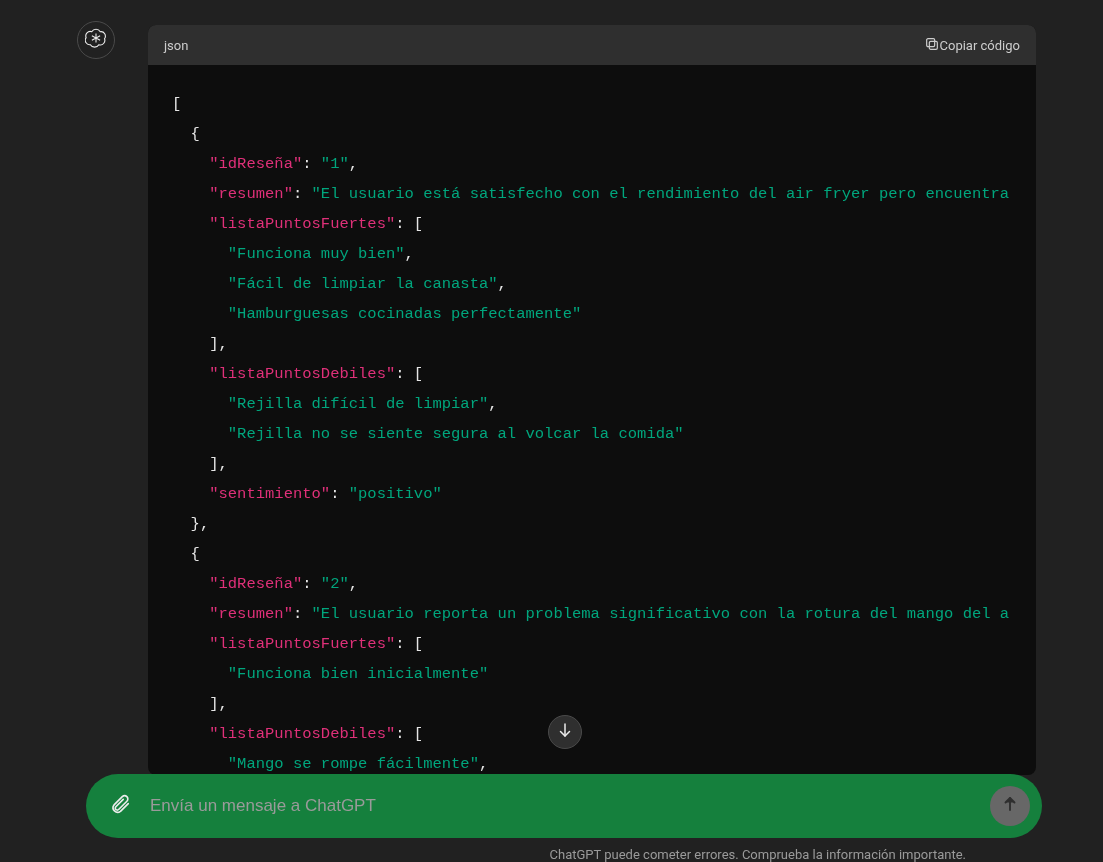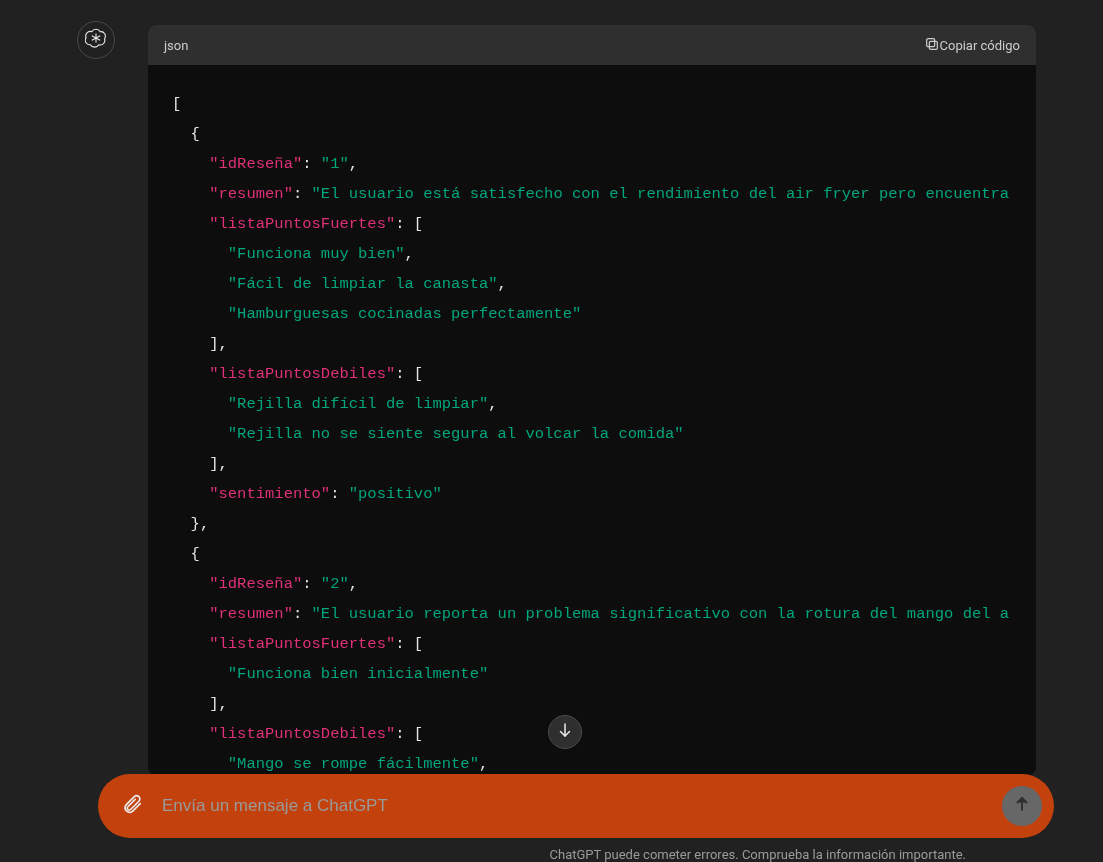--- a/index.html
+++ b/index.html
@@ -88,25 +88,25 @@
     border-radius: 50%;
     display: flex;
     align-items: center;
     justify-content: center;
     cursor: pointer;
   }
   .scroll-down-btn svg { width: 18px; height: 18px; stroke: #ececec; }
 
   .composer {
     position: absolute;
-    left: 98px;
+    left: 86px;
     bottom: 24px;
     width: 956px;
     height: 64px;
-    background: #c2410c;
+    background: #15803d;
     border-radius: 32px;
     display: flex;
     align-items: center;
     padding: 0 12px 0 20px;
     gap: 16px;
   }
   .attach-btn {
     width: 28px; height: 28px;
     display:flex; align-items:center; justify-content:center;
     cursor: pointer;

